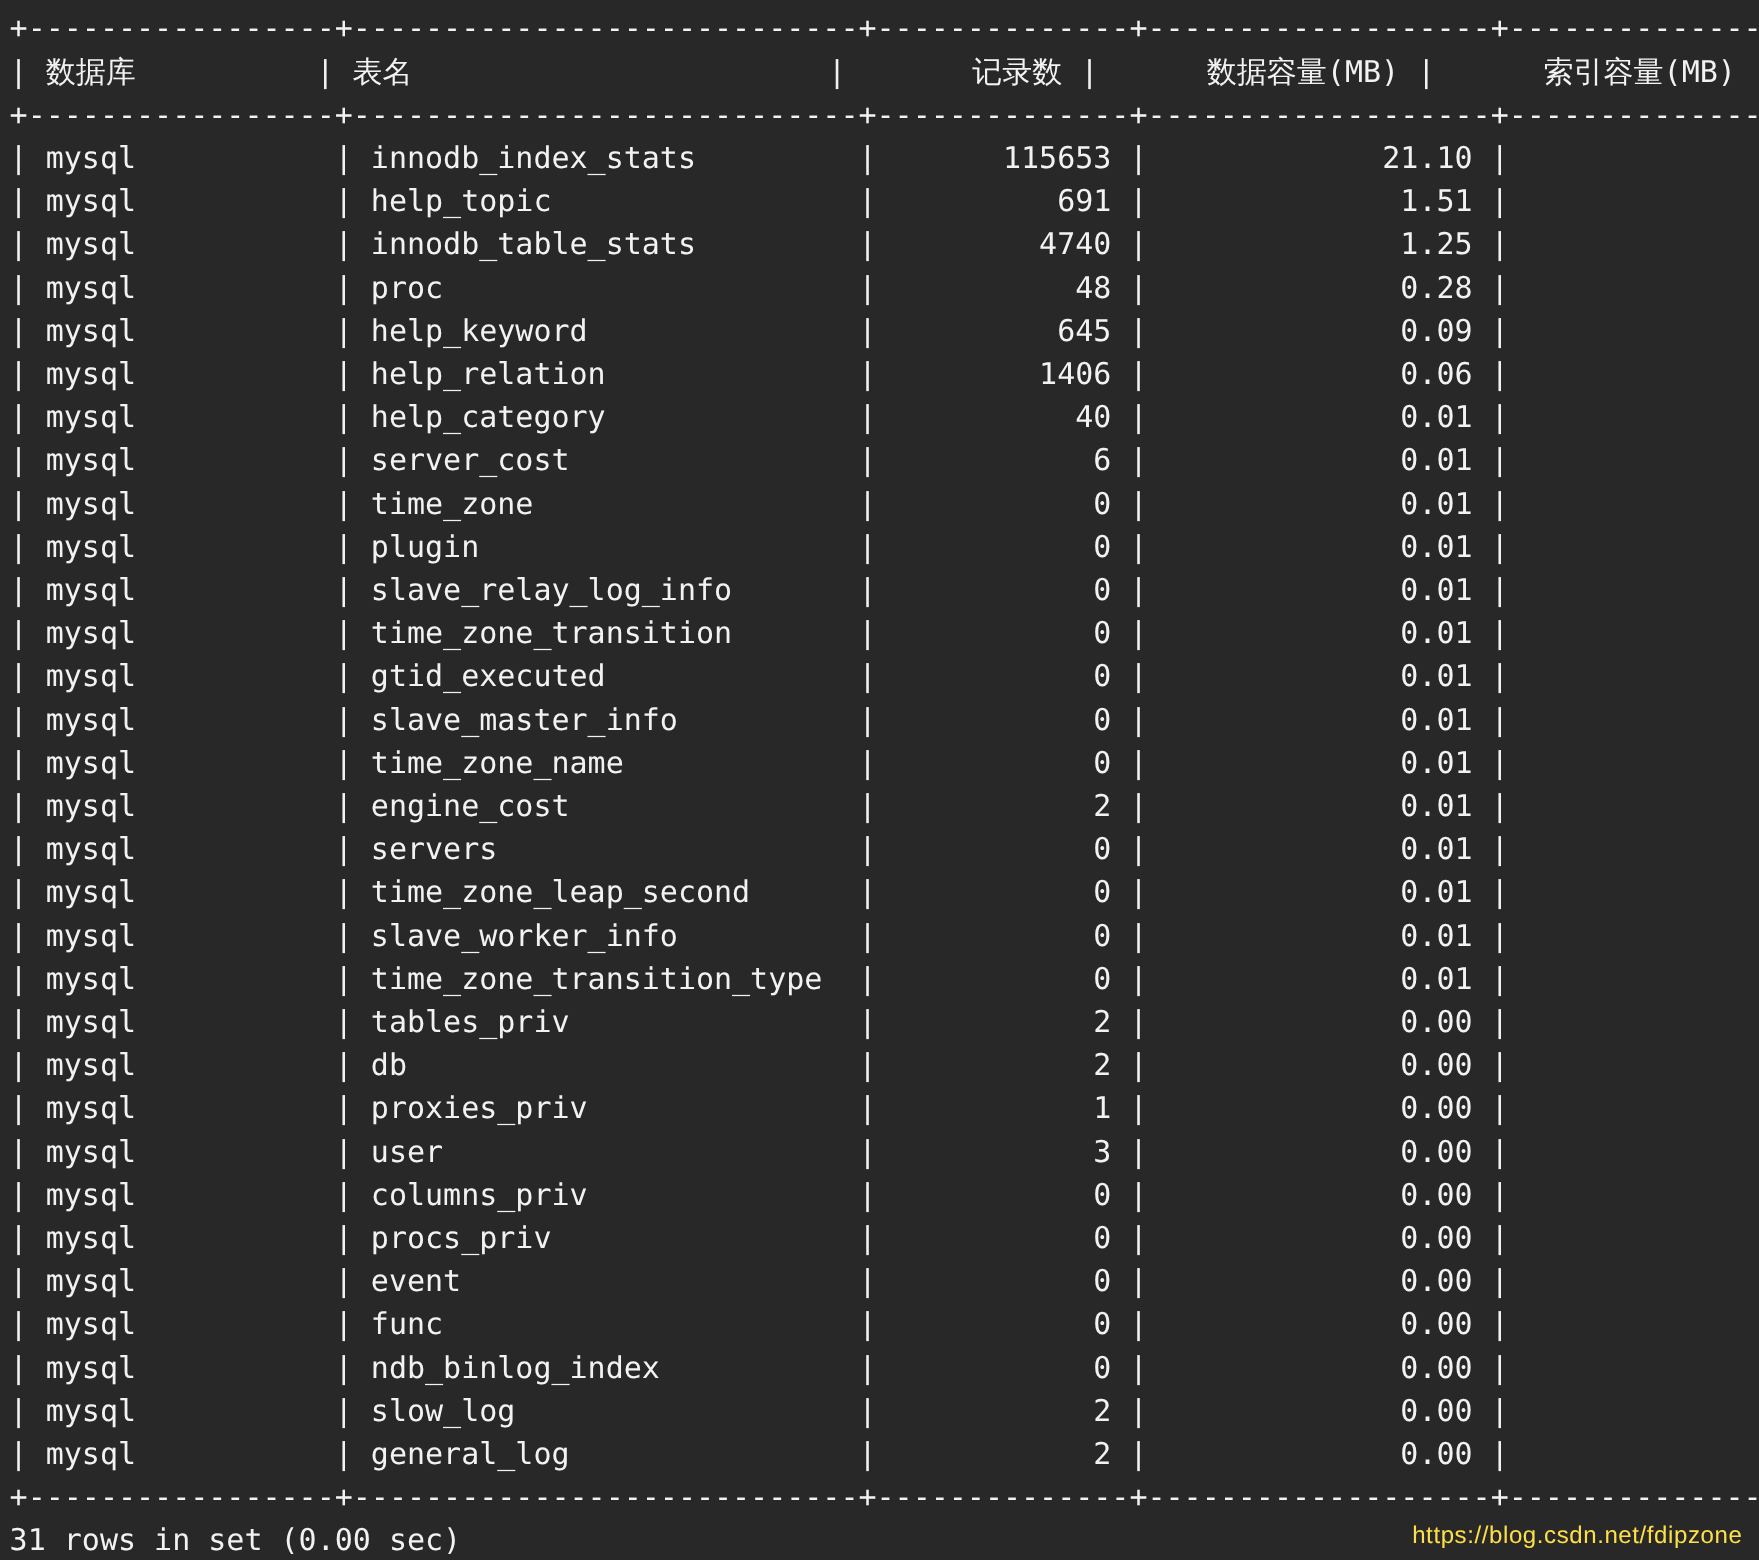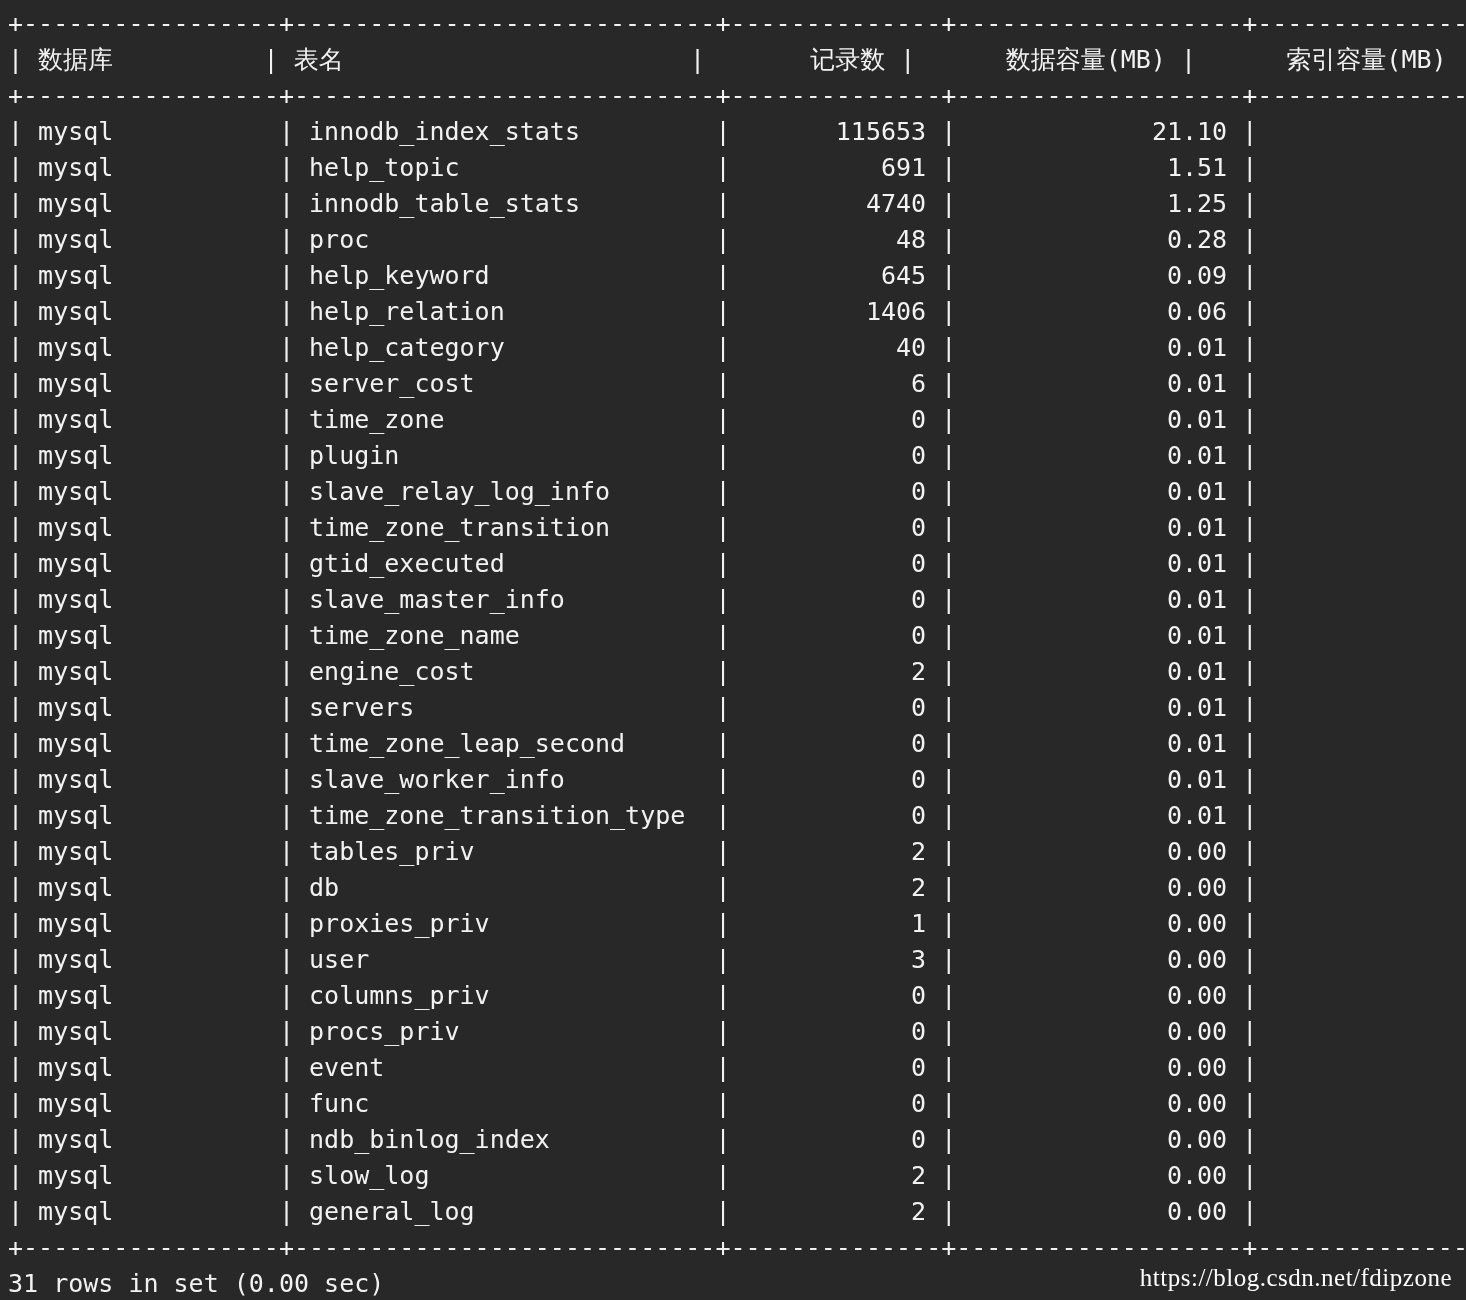--- a/index.html
+++ b/index.html
@@ -33,23 +33,23 @@
     font-weight: 400;
     -webkit-font-smoothing: antialiased;
   }
   pre.rule-line {
     letter-spacing: 0px;
   }
   .watermark {
     position: absolute;
     right: 14px;
     bottom: 8px;
-    font-family: Liberation Serif, serif;
-    font-size: 25px;
-    color: #ffffff;
+    font-family: Liberation Sans, sans-serif;
+    font-size: 20px;
+    color: #fde047;
     letter-spacing: 0.5px;
     white-space: pre;
   }
 </style>
 </head>
 <body>
 
 <div id="terminal">
   <div id="table-output">
       <pre class="term-line rule-line">+-----------------+----------------------------+--------------+-------------------+-------------------+</pre>

